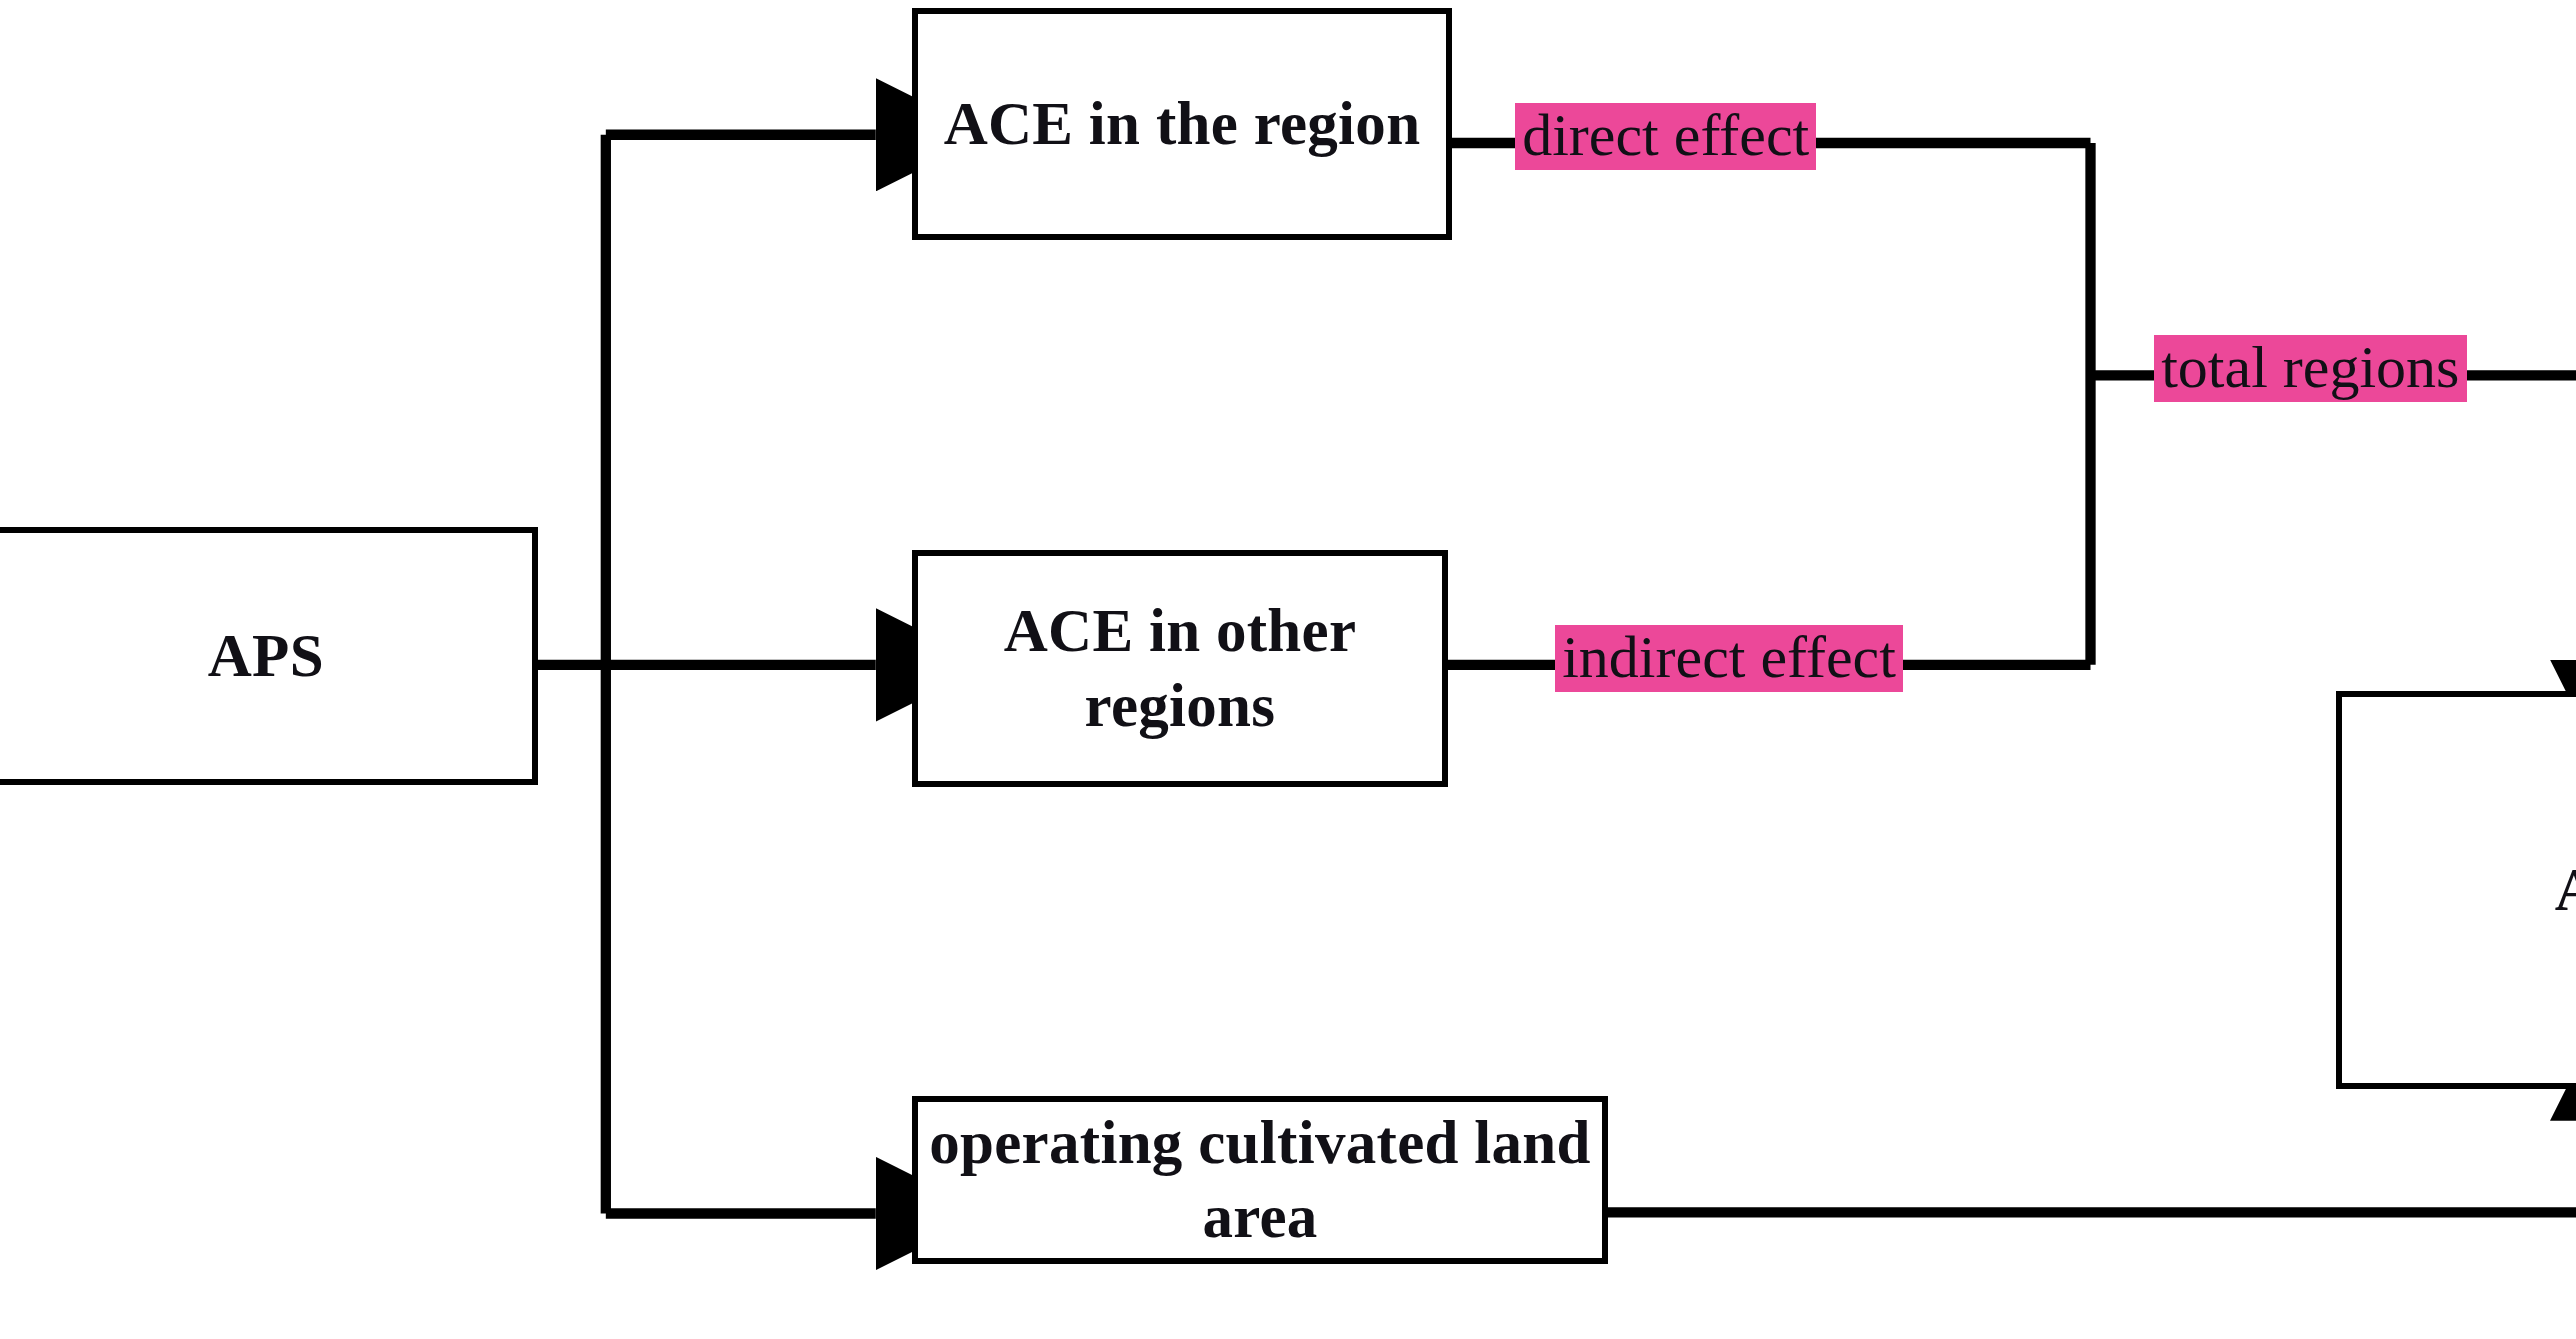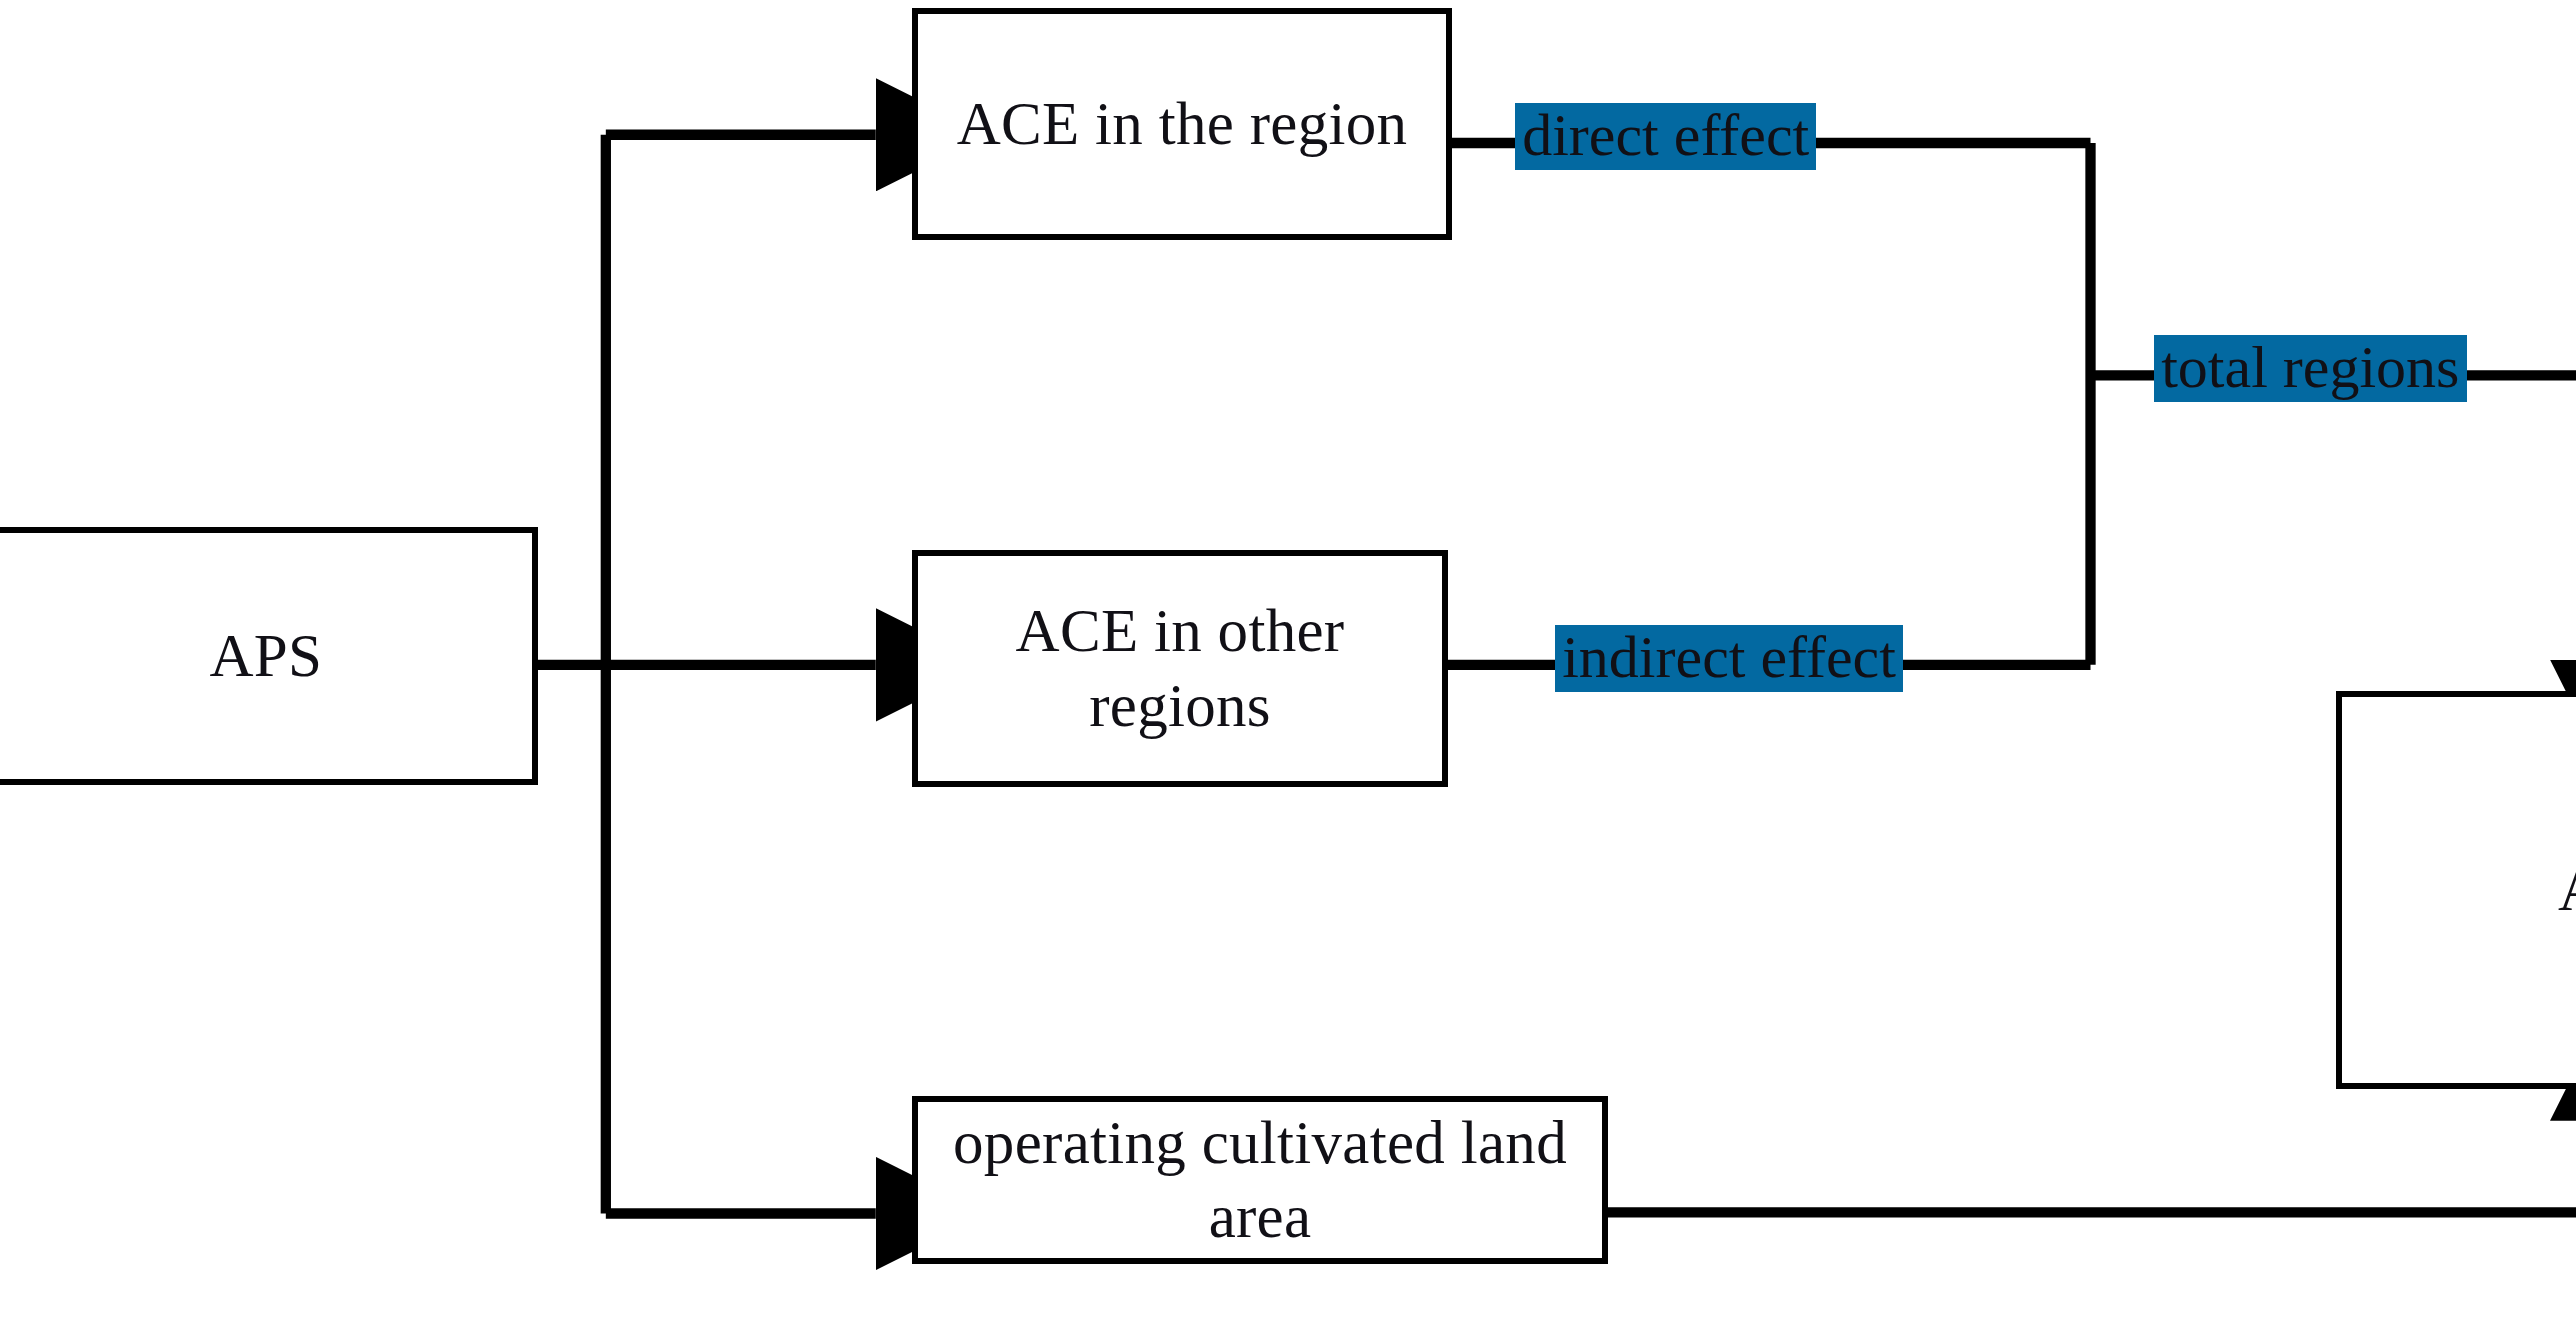--- a/index.html
+++ b/index.html
@@ -29,40 +29,41 @@
     justify-content:center;
     text-align:center;
     z-index:3;
   }
   .node .nodelabel{
     display:block;
     color:#111016;
     line-height:1.22;
     letter-spacing:0.3px;
     padding:0 8.2px;
+    font-weight:bold;
   }
   
   #node-aps{ left:-6.2px; top:527px; width:544px; height:258px; }
   #node-aps .nodelabel{ font-size:61px; }
 
   #node-ace-region{ left:912px; top:8.2px; width:540px; height:232px; }
   #node-ace-region .nodelabel{ font-size:61px; }
 
   #node-ace-other{ left:912px; top:550px; width:536px; height:237px; }
   #node-ace-other .nodelabel{ font-size:61px; }
 
   #node-land{ left:912px; top:1096px; width:696px; height:168px; }
   #node-land .nodelabel{ font-size:61px; }
 
   #node-ace{ left:2336px; top:691px; width:567px; height:398px; }
   #node-ace .nodelabel{ font-size:61px; }
 
   .edge-label{
     position:absolute;
-    background:#0369a1;
+    background:#ec4899;
     color:#111016;
     font-size:60px;
     line-height:1;
     white-space:nowrap;
     padding:2.1px 7.2px 5.2px 7.2px;
     z-index:4;
   }
   #lbl-direct  { left:1515px; top:103px;  }
   #lbl-indirect{ left:1510px; top:625px;margin-left:45px; }
   #lbl-total   { left:2154px; top:335px;  }

